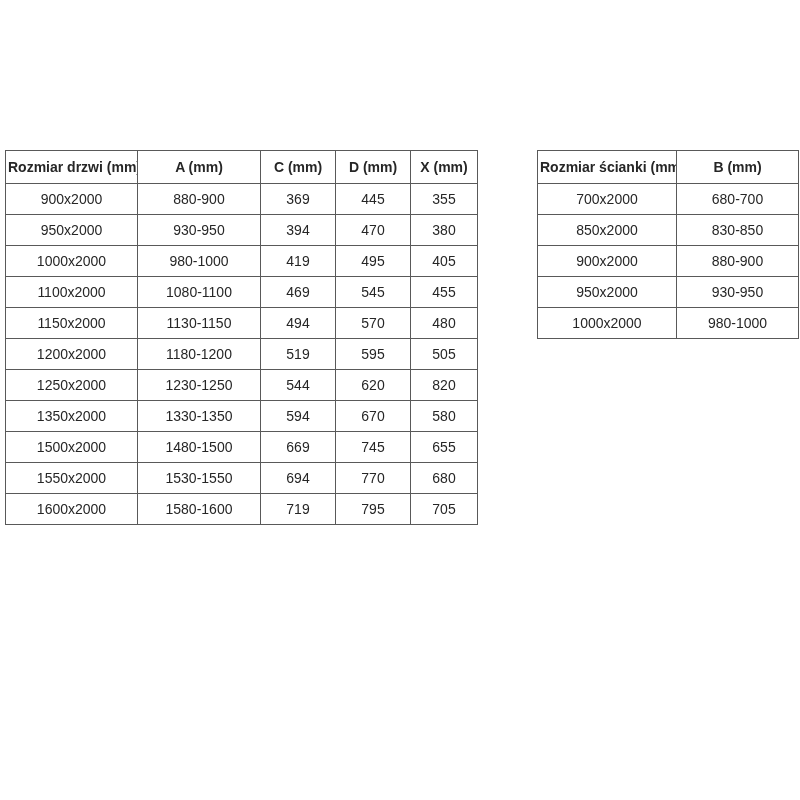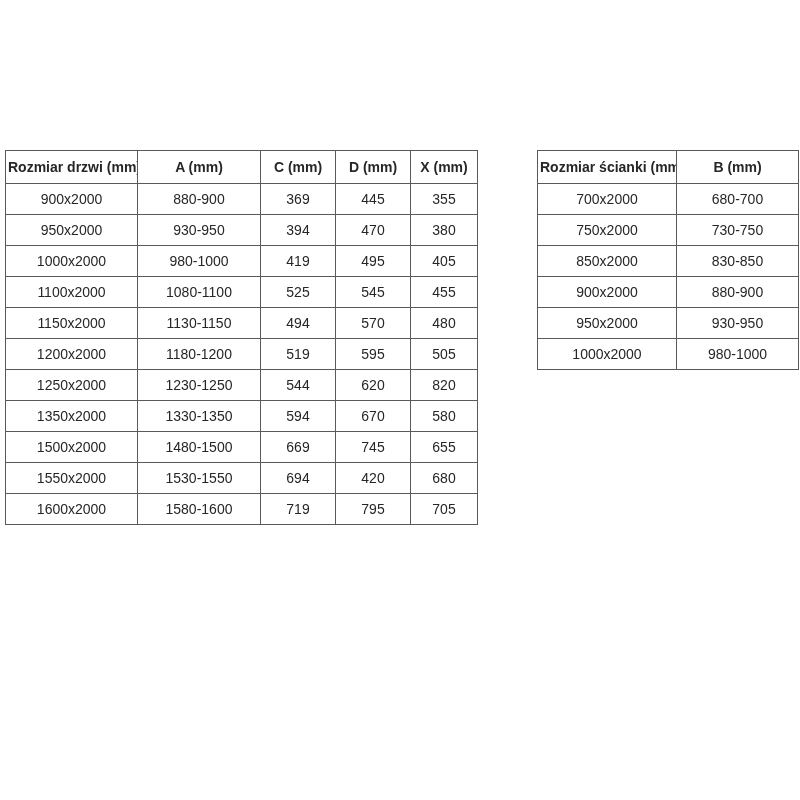--- a/index.html
+++ b/index.html
@@ -91,21 +91,21 @@
         <tr>
           <td>1000x2000</td>
           <td>980-1000</td>
           <td>419</td>
           <td>495</td>
           <td>405</td>
         </tr>
         <tr>
           <td>1100x2000</td>
           <td>1080-1100</td>
-          <td>525</td>
+          <td>469</td>
           <td>545</td>
           <td>455</td>
         </tr>
         <tr>
           <td>1150x2000</td>
           <td>1130-1150</td>
           <td>494</td>
           <td>570</td>
           <td>480</td>
         </tr>
@@ -134,21 +134,21 @@
           <td>1500x2000</td>
           <td>1480-1500</td>
           <td>669</td>
           <td>745</td>
           <td>655</td>
         </tr>
         <tr>
           <td>1550x2000</td>
           <td>1530-1550</td>
           <td>694</td>
-          <td>420</td>
+          <td>770</td>
           <td>680</td>
         </tr>
         <tr>
           <td>1600x2000</td>
           <td>1580-1600</td>
           <td>719</td>
           <td>795</td>
           <td>705</td>
         </tr>
       </tbody>
@@ -164,24 +164,20 @@
           <th>Rozmiar ścianki (mm)</th>
           <th>B (mm)</th>
         </tr>
       </thead>
       <tbody>
         <tr>
           <td>700x2000</td>
           <td>680-700</td>
         </tr>
         <tr>
-          <td>750x2000</td>
-          <td>730-750</td>
-        </tr>
-        <tr>
           <td>850x2000</td>
           <td>830-850</td>
         </tr>
         <tr>
           <td>900x2000</td>
           <td>880-900</td>
         </tr>
         <tr>
           <td>950x2000</td>
           <td>930-950</td>

